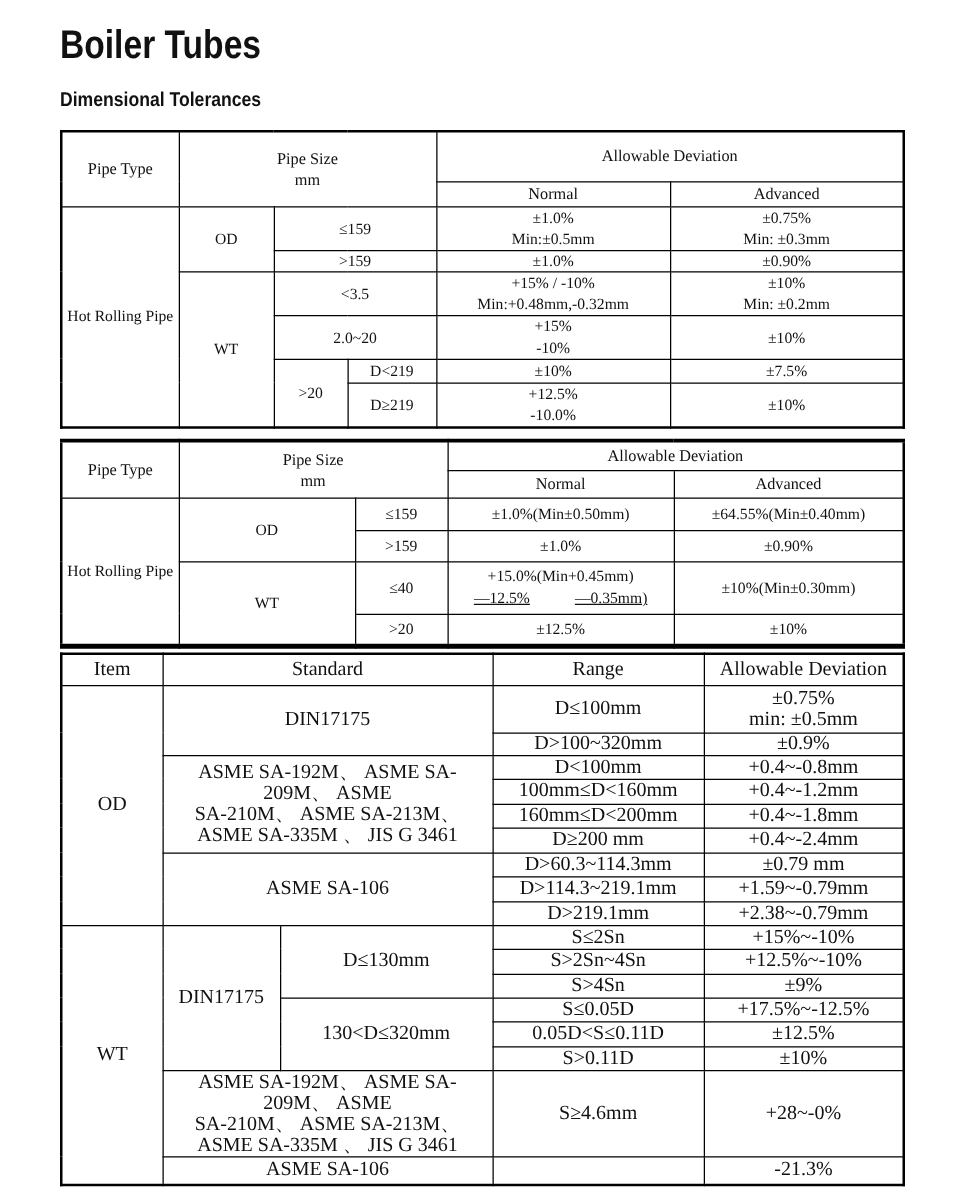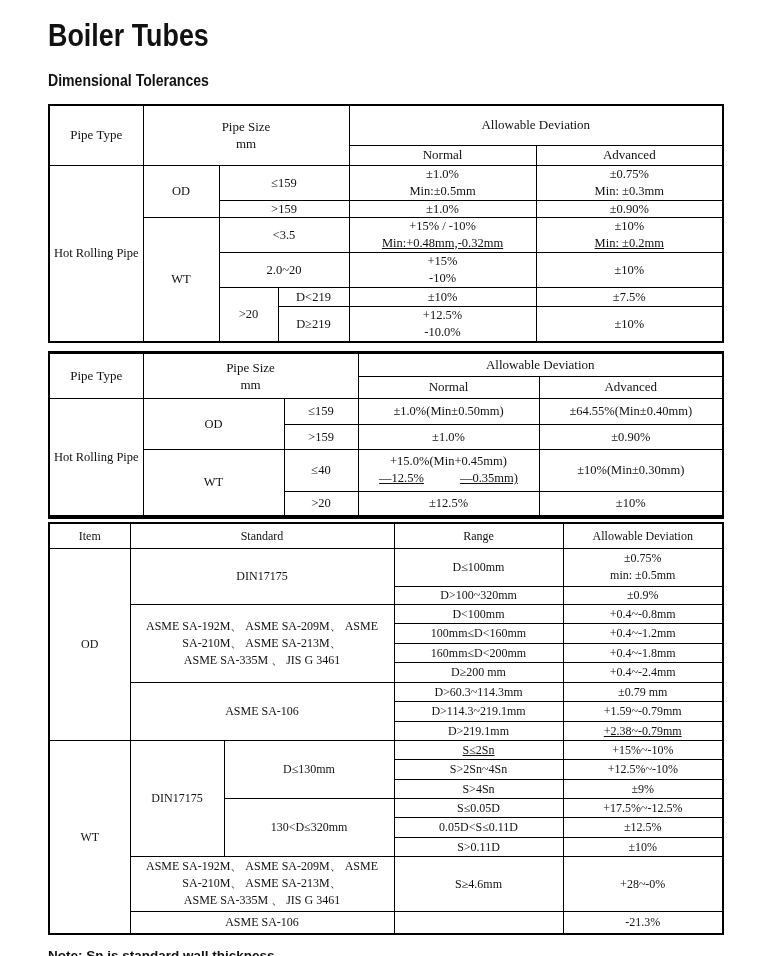--- a/index.html
+++ b/index.html
@@ -28,23 +28,23 @@
   table{border-collapse:collapse;table-layout:fixed;width:674px;}
   td,th{
     border:1px solid #000;
     text-align:center;vertical-align:middle;
     font-size:12.5px;line-height:16px;
     padding:0 2px;overflow:hidden;font-weight:normal;
   }
   .t1{margin-top:14px;border:2px solid #000;}
   .t2{margin-top:8px;border:2px solid #000;border-top:3px solid #000;border-bottom:4px solid #000;}
   .t3{margin-top:3px;border:2px solid #000;}
-  .t3 td{font-size:12px;}
+  .t3 td{font-size:16px;}
   .hdr{font-size:13px;}
-  .u{text-decoration:underline;}
+  .u{}
   .twoLine div{line-height:17px;}
   .gapline{display:flex;justify-content:center;gap:36px;text-decoration:underline;}
 
   
   .note{
     font-family:"Liberation Sans","DejaVu Sans",sans-serif;
     font-weight:bold;font-size:13.5px;line-height:25px;
     margin-top:8px;
   }
 </style>

